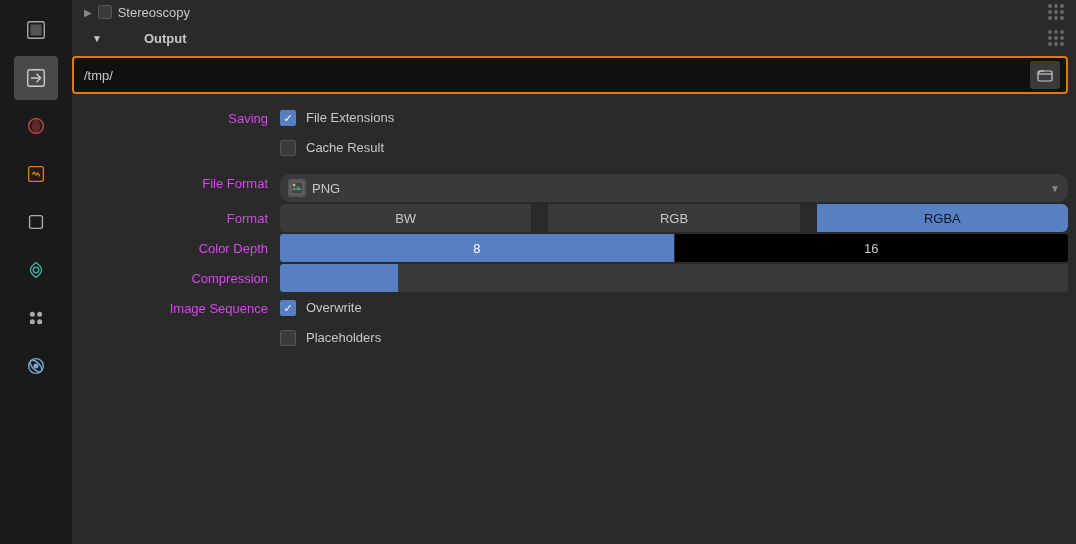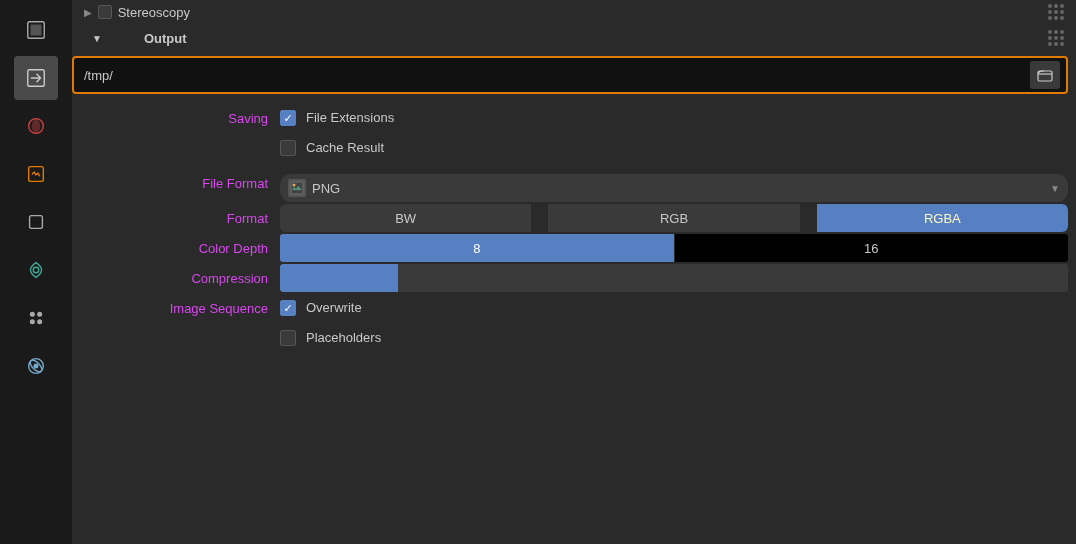--- a/index.html
+++ b/index.html
@@ -208,21 +208,21 @@
       border: none;
       color: #c8c8c8;
       font-size: 13px;
       cursor: pointer;
       display: flex;
       align-items: center;
       justify-content: center;
     }
     .btn-group-item.active {
       background: #5680c2;
-      color: #fef9c3;
+      color: #0f172a;
     }
 
     
     .split-btn {
       display: flex;
       width: 100%;
       border-radius: 3px;
       overflow: hidden;
       gap: 1px;
     }

